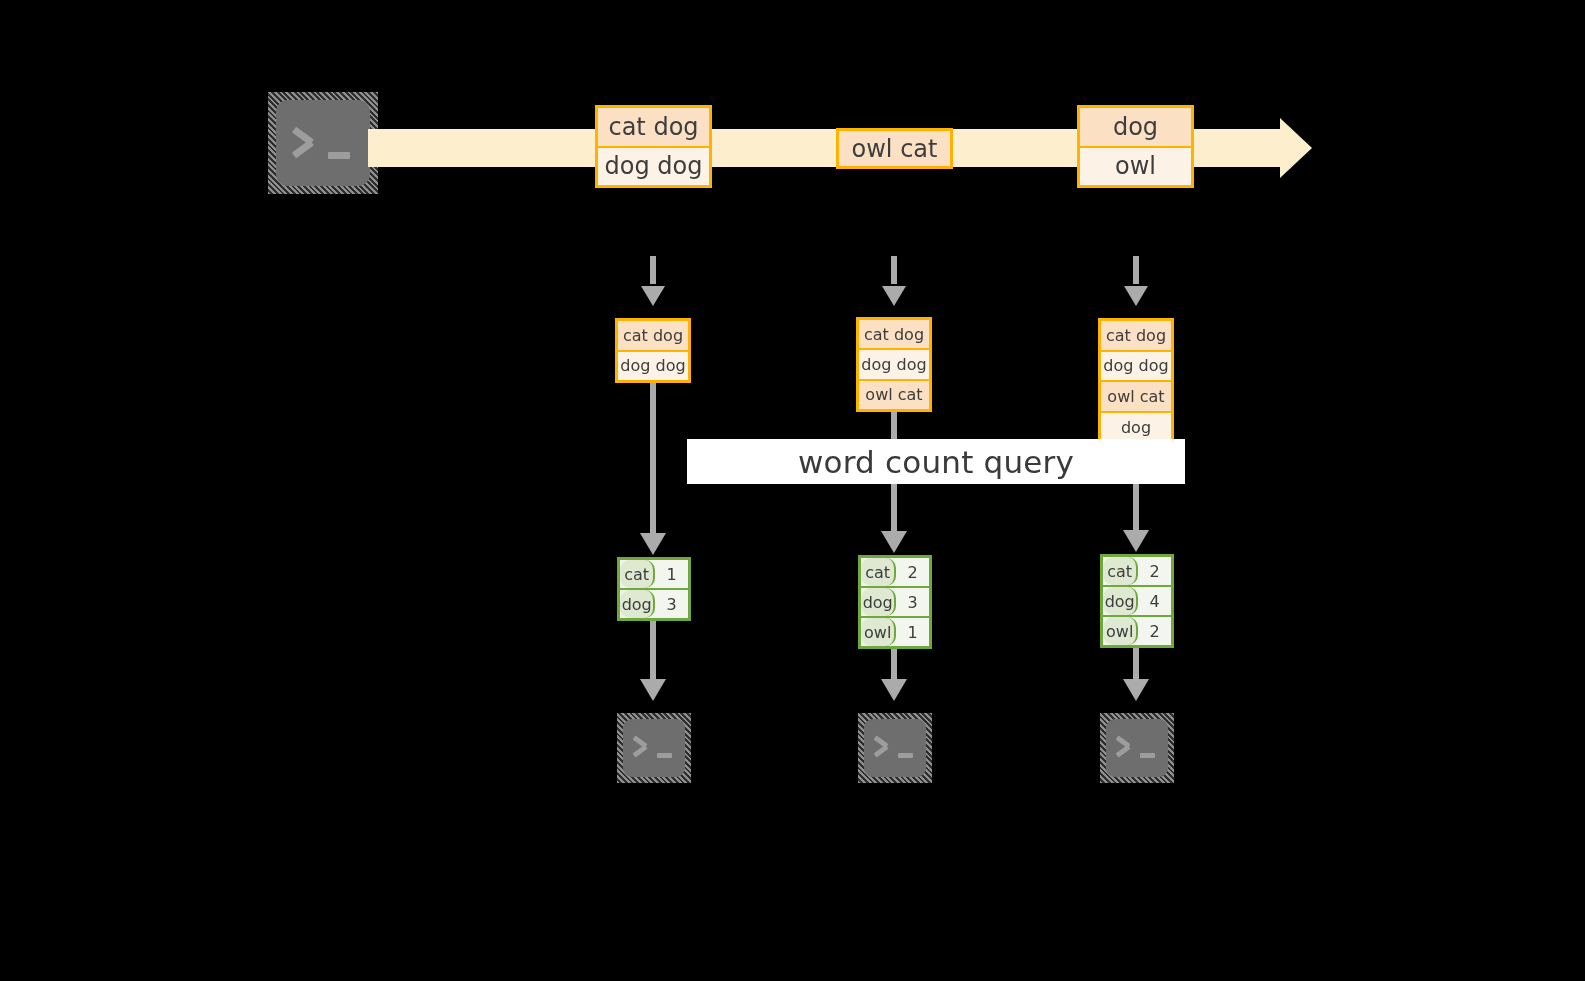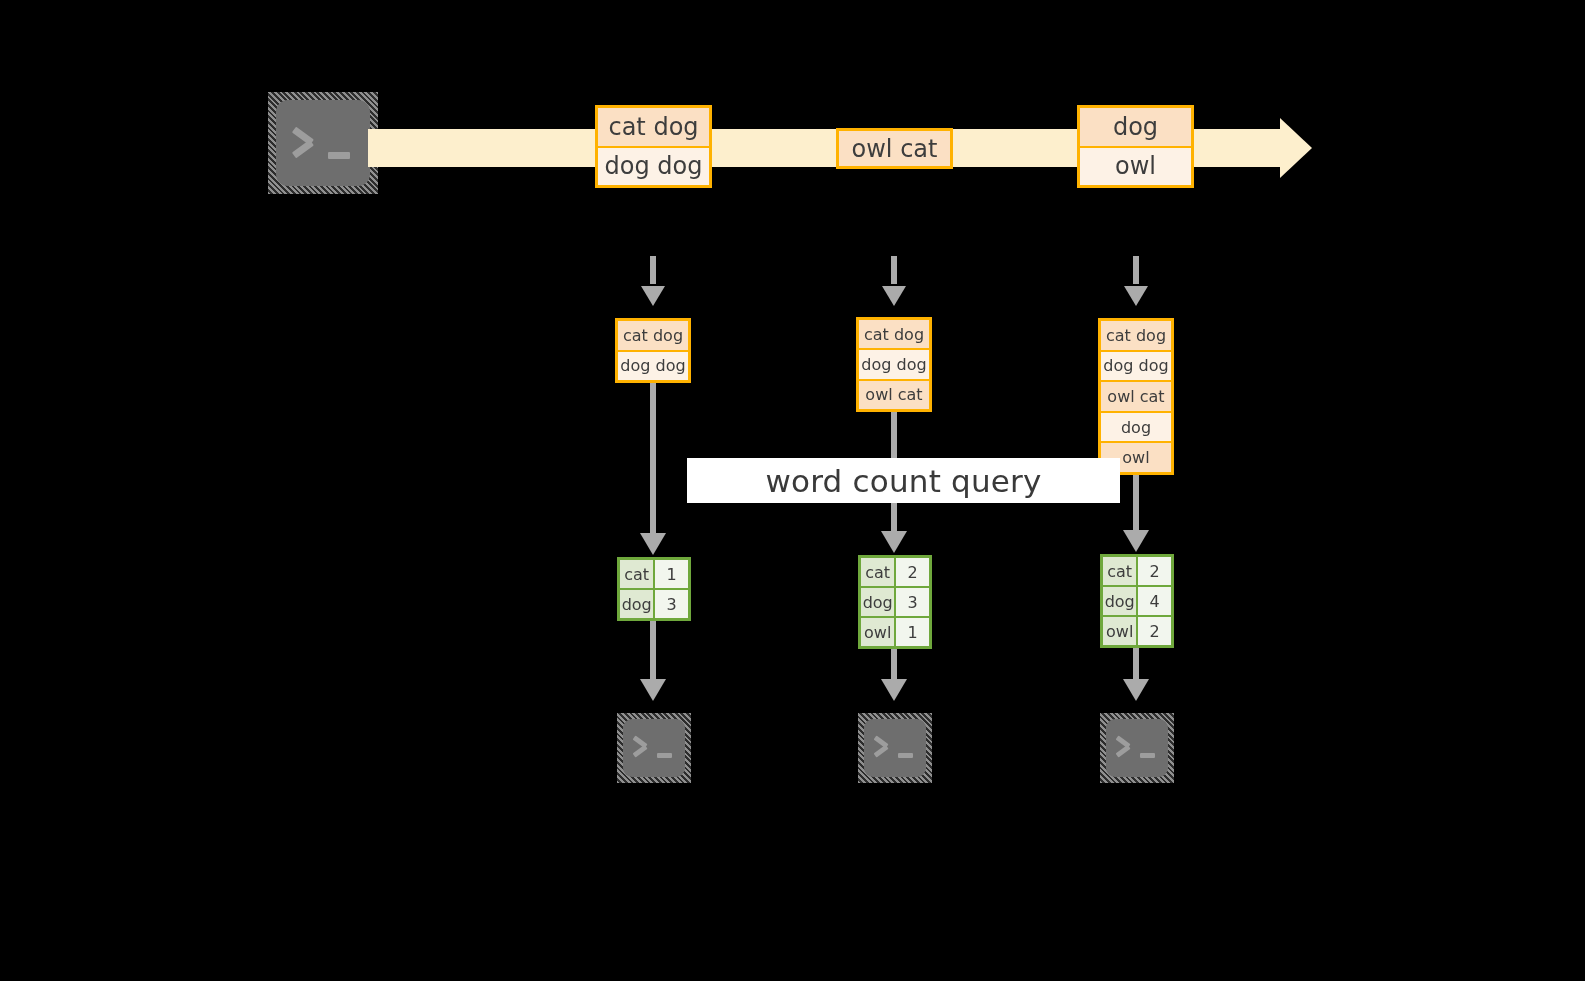--- a/index.html
+++ b/index.html
@@ -105,20 +105,21 @@
     display: flex;
     align-items: center;
     justify-content: center;
     color: #3d3d3d;
     white-space: nowrap;
   }
   .gbox .gcell.word {
     flex: 0 0 52%;
     background: #DFE9D2;
     border-right: 2px solid #6FA83C;
+    border-radius: 10px;
   }
   .gbox .gcell.count {
     flex: 1 1 auto;
     background: #F2F6EE;
   }
 
   
   .vline {
     position: absolute;
     background: #ABABAB;
@@ -280,17 +281,17 @@
   <div class="vhead" style="left:1123px; top:679px; border-width:22px 13px 0 13px;"></div>
 
   <div class="terminal" style="left:1100px; top:713px; width:74px; height:70px; padding:6px;">
     <div class="terminal-inner" style="border-radius:9px;">
       <div class="chev-a" style="left:11px; top:16px; width:15px; height:5px; transform:rotate(36deg); transform-origin:left center;"></div>
       <div class="chev-b" style="left:11px; top:34px; width:15px; height:5px; transform:rotate(-36deg); transform-origin:left center;"></div>
       <div class="term-underscore" style="left:34px; top:34px; width:15px; height:5px;"></div>
     </div>
   </div>
 
-  <div class="query-band" style="left:687px; top:458px; width:433px; height:45px;text-align:center;">
+  <div class="query-band" style="left:687px; top:439px; width:498px; height:45px;text-align:center;">
     <span>word count query</span>
   </div>
 
 </div>
 
 </body></html>

